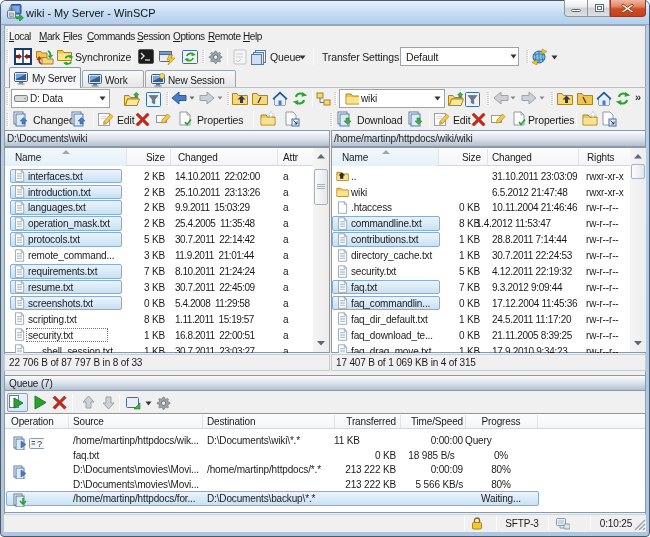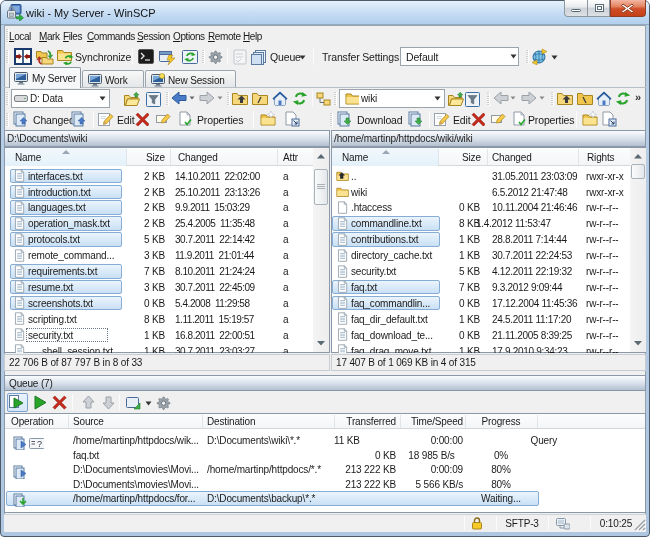--- a/index.html
+++ b/index.html
@@ -570,21 +570,21 @@
 </div>
 <div class="a" style="left:332px;top:166px;width:298px;height:186.7px;overflow:hidden">
 <svg width="13" height="13.5" viewBox="0 0 13 13.5" style="position:absolute;left:4px;top:3.1px">
       <g transform="scale(0.82)">
         <path d="M1 4 L6 4 L7.5 6 L15 6 L15 14 L1 14 Z" fill="#f0c64f" stroke="#a8861f" stroke-width="1"></path>
         <path d="M1.5 7 L14.5 7 L14.5 13.5 L1.5 13.5 Z" fill="#fbe291" stroke="none"></path>
         <path d="M4 12 L4 8 L2 8 L6 4 L10 8 L8 8 L8 12 Z" fill="#2a2a2a" transform="translate(1,0)"></path>
       </g>
     </svg>
     <div class="t" style="left:19px;top:4.6px">..</div>
-    <div class="t" style="left:160px;top:4.6px;letter-spacing:-0.3px">31.05.2011 23:03:09</div>
+    <div class="t" style="left:160px;top:4.6px;letter-spacing:-0.3px">31.10.2011 23:03:09</div>
     <div class="t" style="left:254px;top:4.6px">rwxr-xr-x</div>
 <svg width="13" height="13.5" viewBox="0 0 13 13.5" style="position:absolute;left:4px;top:19.0px">
       <g transform="scale(0.82)">
         <path d="M1 4 L6 4 L7.5 6 L15 6 L15 14 L1 14 Z" fill="#f0c64f" stroke="#a8861f" stroke-width="1"></path>
         <path d="M1.5 7 L14.5 7 L14.5 13.5 L1.5 13.5 Z" fill="#fbe291" stroke="none"></path>
       </g>
     </svg>
     <div class="t" style="left:19px;top:20.5px">wiki</div>
     <div class="t" style="left:160px;top:20.5px;letter-spacing:-0.3px">6.5.2012 21:47:48</div>
     <div class="t" style="left:254px;top:20.5px">rwxr-xr-x</div>
@@ -804,21 +804,21 @@
 <svg width="15" height="14" viewBox="0 0 15 14" style="position:absolute;left:29px;top:435.8px">
     <rect x="0.5" y="2.5" width="15" height="10" rx="1" fill="#f4f6f8" stroke="#8a98a8"></rect>
     <line x1="2.5" y1="5.5" x2="6" y2="5.5" stroke="#556"></line>
     <line x1="2.5" y1="8" x2="6" y2="8" stroke="#556"></line>
     <text x="8" y="11" font-size="9" fill="#334" font-family="Liberation Sans">?</text>
   </svg>
 <div class="t" style="left:73px;top:435.3px">/home/martinp/httpdocs/wik...</div>
 <div class="t" style="left:207px;top:435.3px">D:\Documents\wiki\*.*</div>
 <div class="t" style="left:334px;top:435.3px;width:62px;text-align:left">11 KB</div>
 <div class="t" style="left:400px;top:435.3px;width:63px;text-align:right">0:00:00</div>
-<div class="t" style="left:485px;top:435.3px;width:72px;text-align:right">Query</div>
+<div class="t" style="left:465px;top:435.3px;width:72px;text-align:left">Query</div>
 <div class="t" style="left:73px;top:449.7px">faq.txt</div>
 <div class="t" style="left:334px;top:449.7px;width:62px;text-align:right">0 KB</div>
 <div class="t" style="left:400px;top:449.7px;width:63px;text-align:center">18 985 B/s</div>
 <div class="t" style="left:465px;top:449.7px;width:72px;text-align:center">0%</div>
 <svg width="14" height="14" viewBox="0 0 14 14" style="position:absolute;left:13px;top:464.6px">
     <rect x="1" y="1" width="8" height="11" fill="#fff" stroke="#5a7aa0"></rect>
     <rect x="3" y="3" width="8" height="11" fill="#dce9f6" stroke="#5a7aa0"></rect>
     <path d="M8 12 L13 8.5 L8 5 Z" fill="#4a7ac8" stroke="#2a5a9a" stroke-width="0.5"></path>
   </svg>
 <div class="t" style="left:73px;top:464.1px">D:\Documents\movies\Movi...</div>

